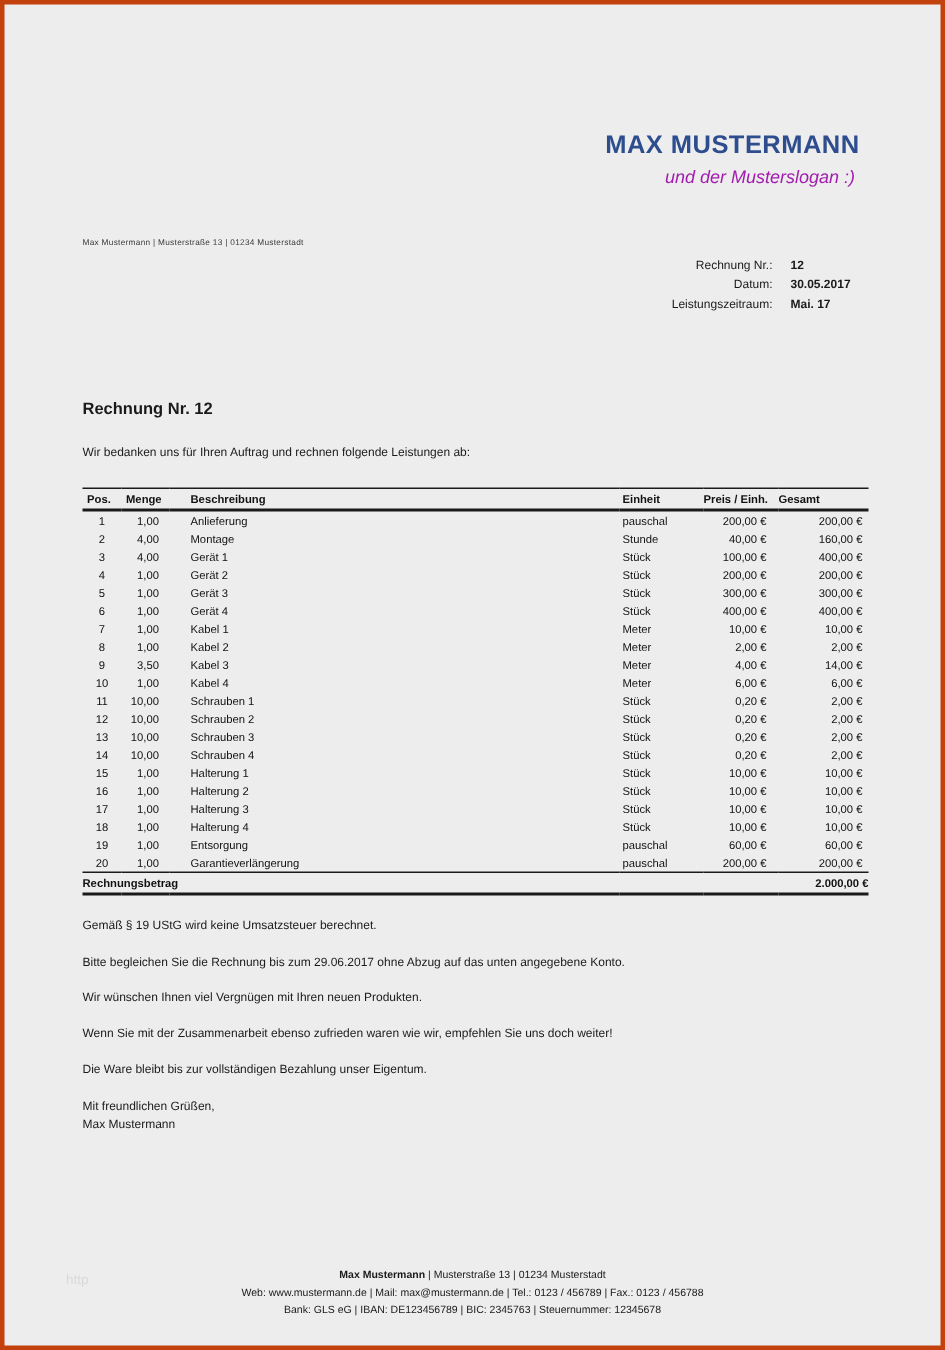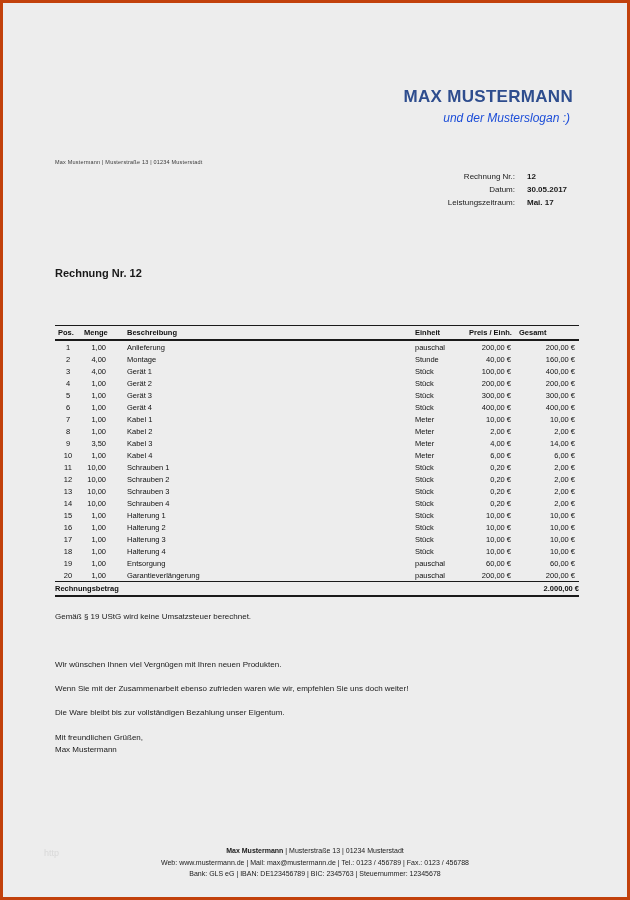--- a/index.html
+++ b/index.html
@@ -92,41 +92,42 @@
     position:absolute; top:845px; left:41px;
     font-size:9px; color:#d9d9d9;
   }
 </style>
 </head>
 <body>
 
 <div class="page">
 
   <div class="company" style="color: rgb(46, 77, 142);">MAX MUSTERMANN</div>
-  <div class="slogan" style="color: #1d4ed8;">und der Musterslogan :)</div>
+  <div class="slogan" style="color: #a21caf;">und der Musterslogan :)</div>
 
   <div class="sender-line">Max Mustermann | Musterstraße 13 | 01234 Musterstadt</div>
 
 
   <div class="meta">
     <div class="meta-row">
       <span class="meta-label">Rechnung Nr.:</span>
       <span class="meta-value">12</span>
     </div>
     <div class="meta-row">
       <span class="meta-label">Datum:</span>
       <span class="meta-value">30.05.2017</span>
     </div>
     <div class="meta-row">
       <span class="meta-label">Leistungszeitraum:</span>
       <span class="meta-value">Mai. 17</span>
     </div>
   </div>
 
   <div class="title">Rechnung Nr. 12</div>
+  <div class="intro">Wir bedanken uns für Ihren Auftrag und rechnen folgende Leistungen ab:</div>
 
   <table class="items">
     <colgroup>
       <col class="col-pos">
         <col class="col-menge">
         <col class="col-desc">
       <col class="col-unit">
         <col class="col-price">
         <col class="col-total">
     </colgroup>
@@ -304,20 +305,21 @@
       </tbody>
     <tfoot>
       <tr>
         <td colspan="5" class="total-label">Rechnungsbetrag</td>
         <td class="total-value">2.000,00 €</td>
       </tr>
     </tfoot>
   </table>
 
   <div class="para p1">Gemäß § 19 UStG wird keine Umsatzsteuer berechnet.</div>
+  <div class="para p2">Bitte begleichen Sie die Rechnung bis zum 29.06.2017 ohne Abzug auf das unten angegebene Konto.</div>
   <div class="para p3">Wir wünschen Ihnen viel Vergnügen mit Ihren neuen Produkten.</div>
   <div class="para p4">Wenn Sie mit der Zusammenarbeit ebenso zufrieden waren wie wir, empfehlen Sie uns doch weiter!</div>
   <div class="para p5">Die Ware bleibt bis zur vollständigen Bezahlung unser Eigentum.</div>
   <div class="para closing1">Mit freundlichen Grüßen,</div>
   <div class="para closing2">Max Mustermann</div>
 
   <div class="footer">
     <div class="footer-line">
       <span class="bold">Max Mustermann</span><span> | Musterstraße 13 | 01234 Musterstadt</span>
     </div>

